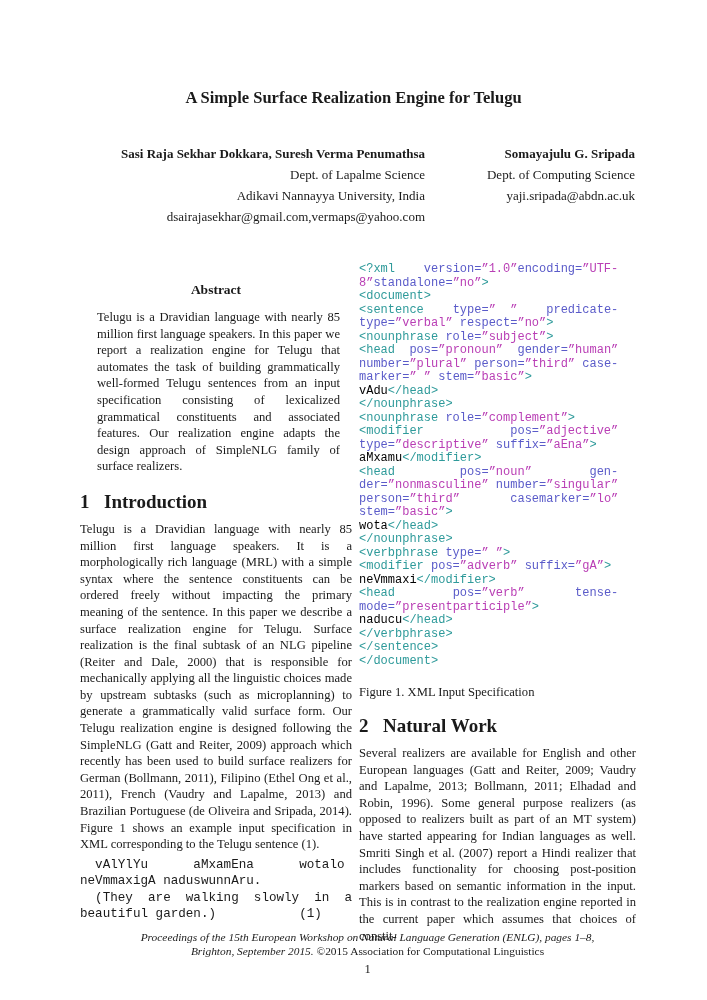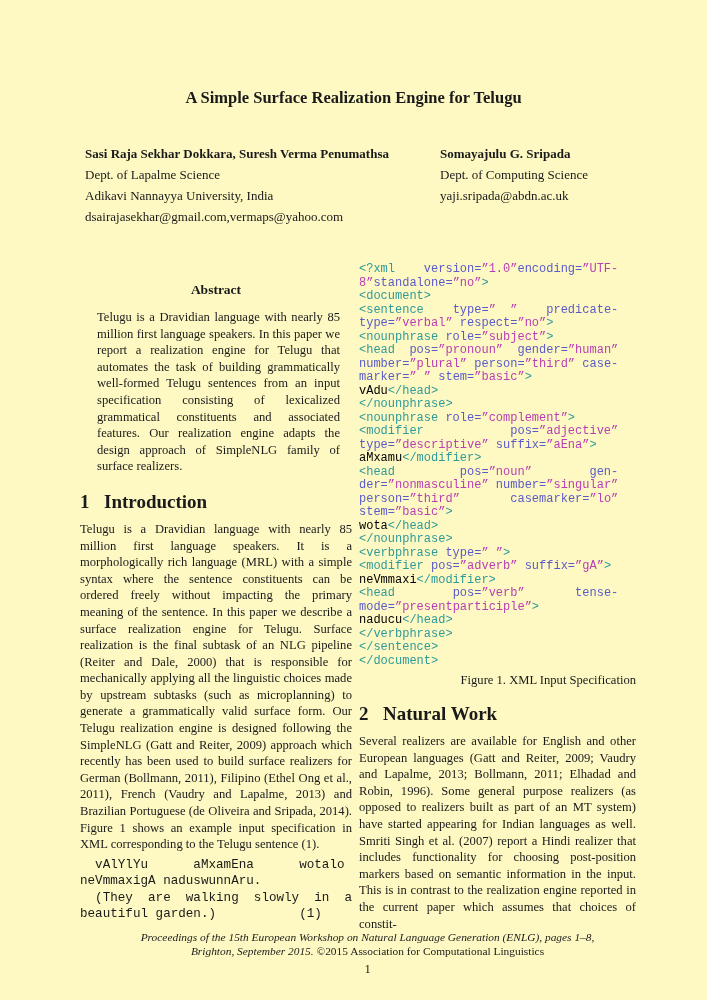--- a/index.html
+++ b/index.html
@@ -1,37 +1,37 @@
 <!DOCTYPE html>
 <html style="--tag: #2E9A9A; --attr: #5A5BC9; --value: #B93EB5;"><head>
 <meta charset="utf-8">
 <style>
   html,body{margin:0;padding:0;background:#888;}
   .page{
     position:relative;
     width:707px;height:1000px;
     margin:0 auto;
-    background:#fef9c3;
+    background:#ffffff;
     font-family:"Liberation Serif", serif;
     color:#1a1a1a;
     overflow:hidden;
   }
   .title{
     padding-top:88px;
     text-align:center;
     font-weight:bold;
     font-size:16.5px;
   }
   .authors{
     display:flex;
     margin-top:35px;
     font-size:13px;
     line-height:21px;
   }
-  .auth{text-align:left;}
+  .auth{text-align:right;}
   .auth .names{font-weight:bold;}
   .auth-left{margin-left:85px;width:340px;}
   .auth-right{margin-left:15px;width:195px;}
   .columns{
     position:absolute;
     left:80px;top:258px;width:556px;
     display:flex;gap:7px;
   }
   .colL{width:272px;}
   .colR{width:277px;}
@@ -71,23 +71,23 @@
     font-size:12px;
     line-height:13.5px;
     white-space:pre;
     margin-top:5px;
   }
   .c-t{color:var(--tag,#2E9A9A);}
   .c-a{color:var(--attr,#5A5BC9);}
   .c-v{color:var(--value,#B93EB5);}
   .c-p{color:#000;}
   .caption{
-    text-align:right;
+    text-align:left;
     font-size:12.6px;
-    margin-top:5px;
+    margin-top:17px;
   }
   .colR .sec-head{margin-top:15px;}
   .footer{
     position:absolute;
     left:0;right:0;top:931px;
     text-align:center;
     font-size:11.4px;
     line-height:13.5px;
     margin-left:28px;
   }

